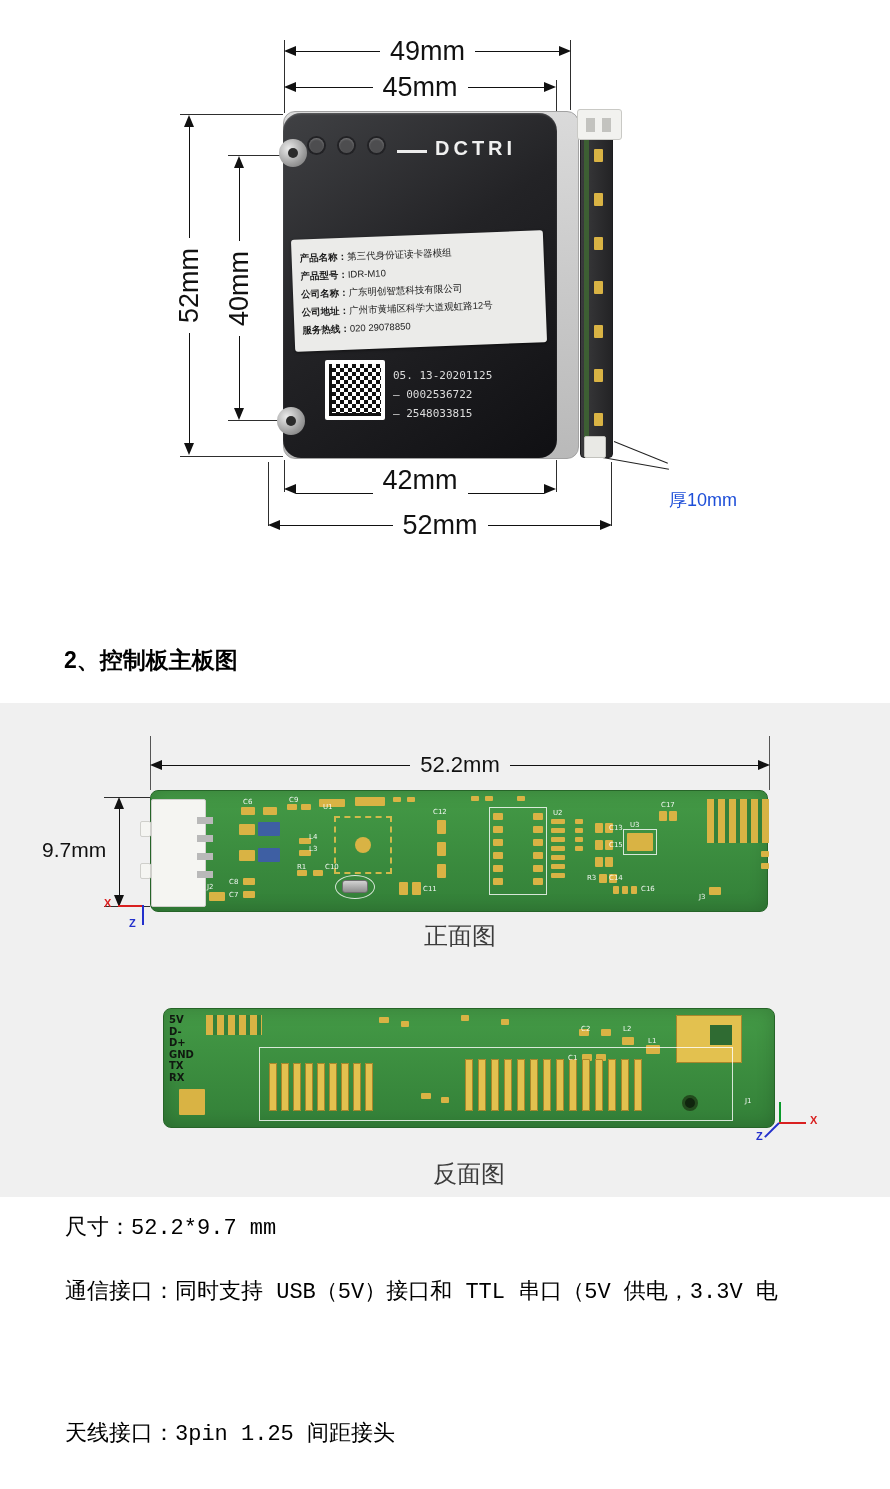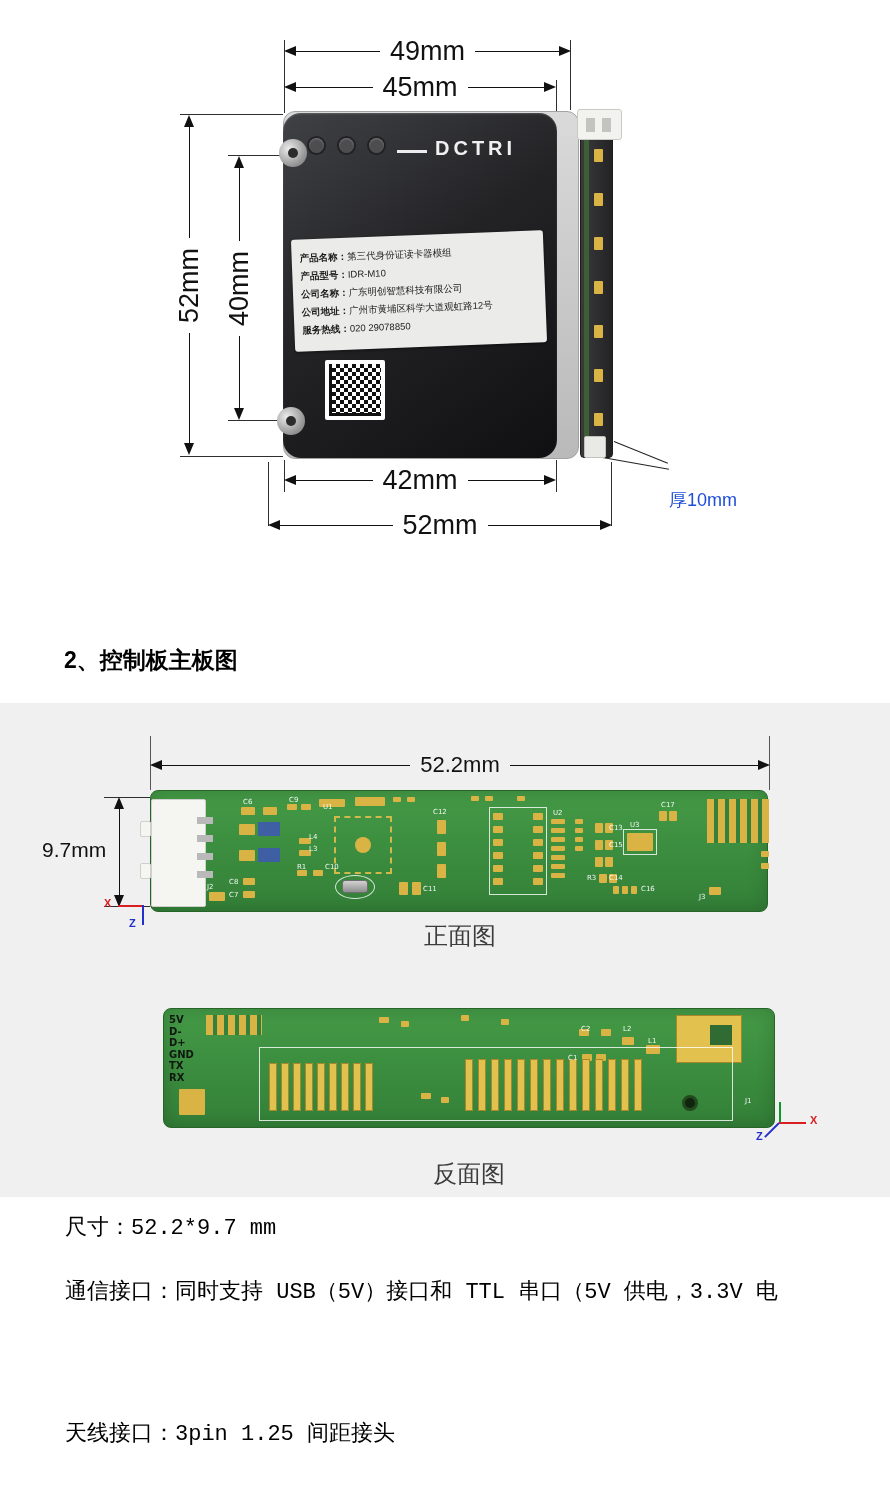--- a/index.html
+++ b/index.html
@@ -136,21 +136,21 @@
       <span class="ln"></span>
         <span class="ad"></span>
     </div>
     <div class="vdim" style="left:224px;top:156px;height:264px;">
       <span class="au"></span>
         <span class="ln"></span>
       <span class="lab">40mm</span>
       <span class="ln"></span>
         <span class="ad"></span>
     </div>
-    <div class="hdim" style="left:284px;top:466px;width:272px;">
+    <div class="hdim" style="left:284px;top:466px;width:272px;align-items:flex-end;">
       <span class="al"></span>
         <span class="ln"></span>
       <span class="lab">42mm</span>
       <span class="ln"></span>
         <span class="ar"></span>
     </div>
     <div class="hdim" style="left:268px;top:511px;width:344px;">
       <span class="al"></span>
         <span class="ln"></span>
       <span class="lab">52mm</span>
@@ -192,20 +192,25 @@
         <div class="srow"><span class="k">产品名称：</span><span>第三代身份证读卡器模组</span></div>
         <div class="srow"><span class="k">产品型号：</span><span>IDR-M10</span></div>
         <div class="srow"><span class="k">公司名称：</span><span>广东明创智慧科技有限公司</span></div>
         <div class="srow"><span class="k">公司地址：</span><span>广州市黄埔区科学大道观虹路12号</span></div>
         <div class="srow"><span class="k">服务热线：</span><span>020 29078850</span></div>
       </div>
 
       <div class="qr">
           <div class="qr-inner"></div>
         </div>
+      <div class="qr-lines">
+        <div>05. 13-20201125</div>
+        <div>— 0002536722</div>
+        <div>— 2548033815</div>
+      </div>
     </div>
   </div>
 
   <h2 class="sec-title">2、控制板主板图</h2>
 
   <div class="panel"></div>
 
   <div class="extv" style="left:150px;top:736px;height:54px;border-color:#555;"></div>
   <div class="extv" style="left:769px;top:736px;height:54px;border-color:#555;"></div>
   <div class="hdim sm" style="left:150px;top:751px;width:620px;">

